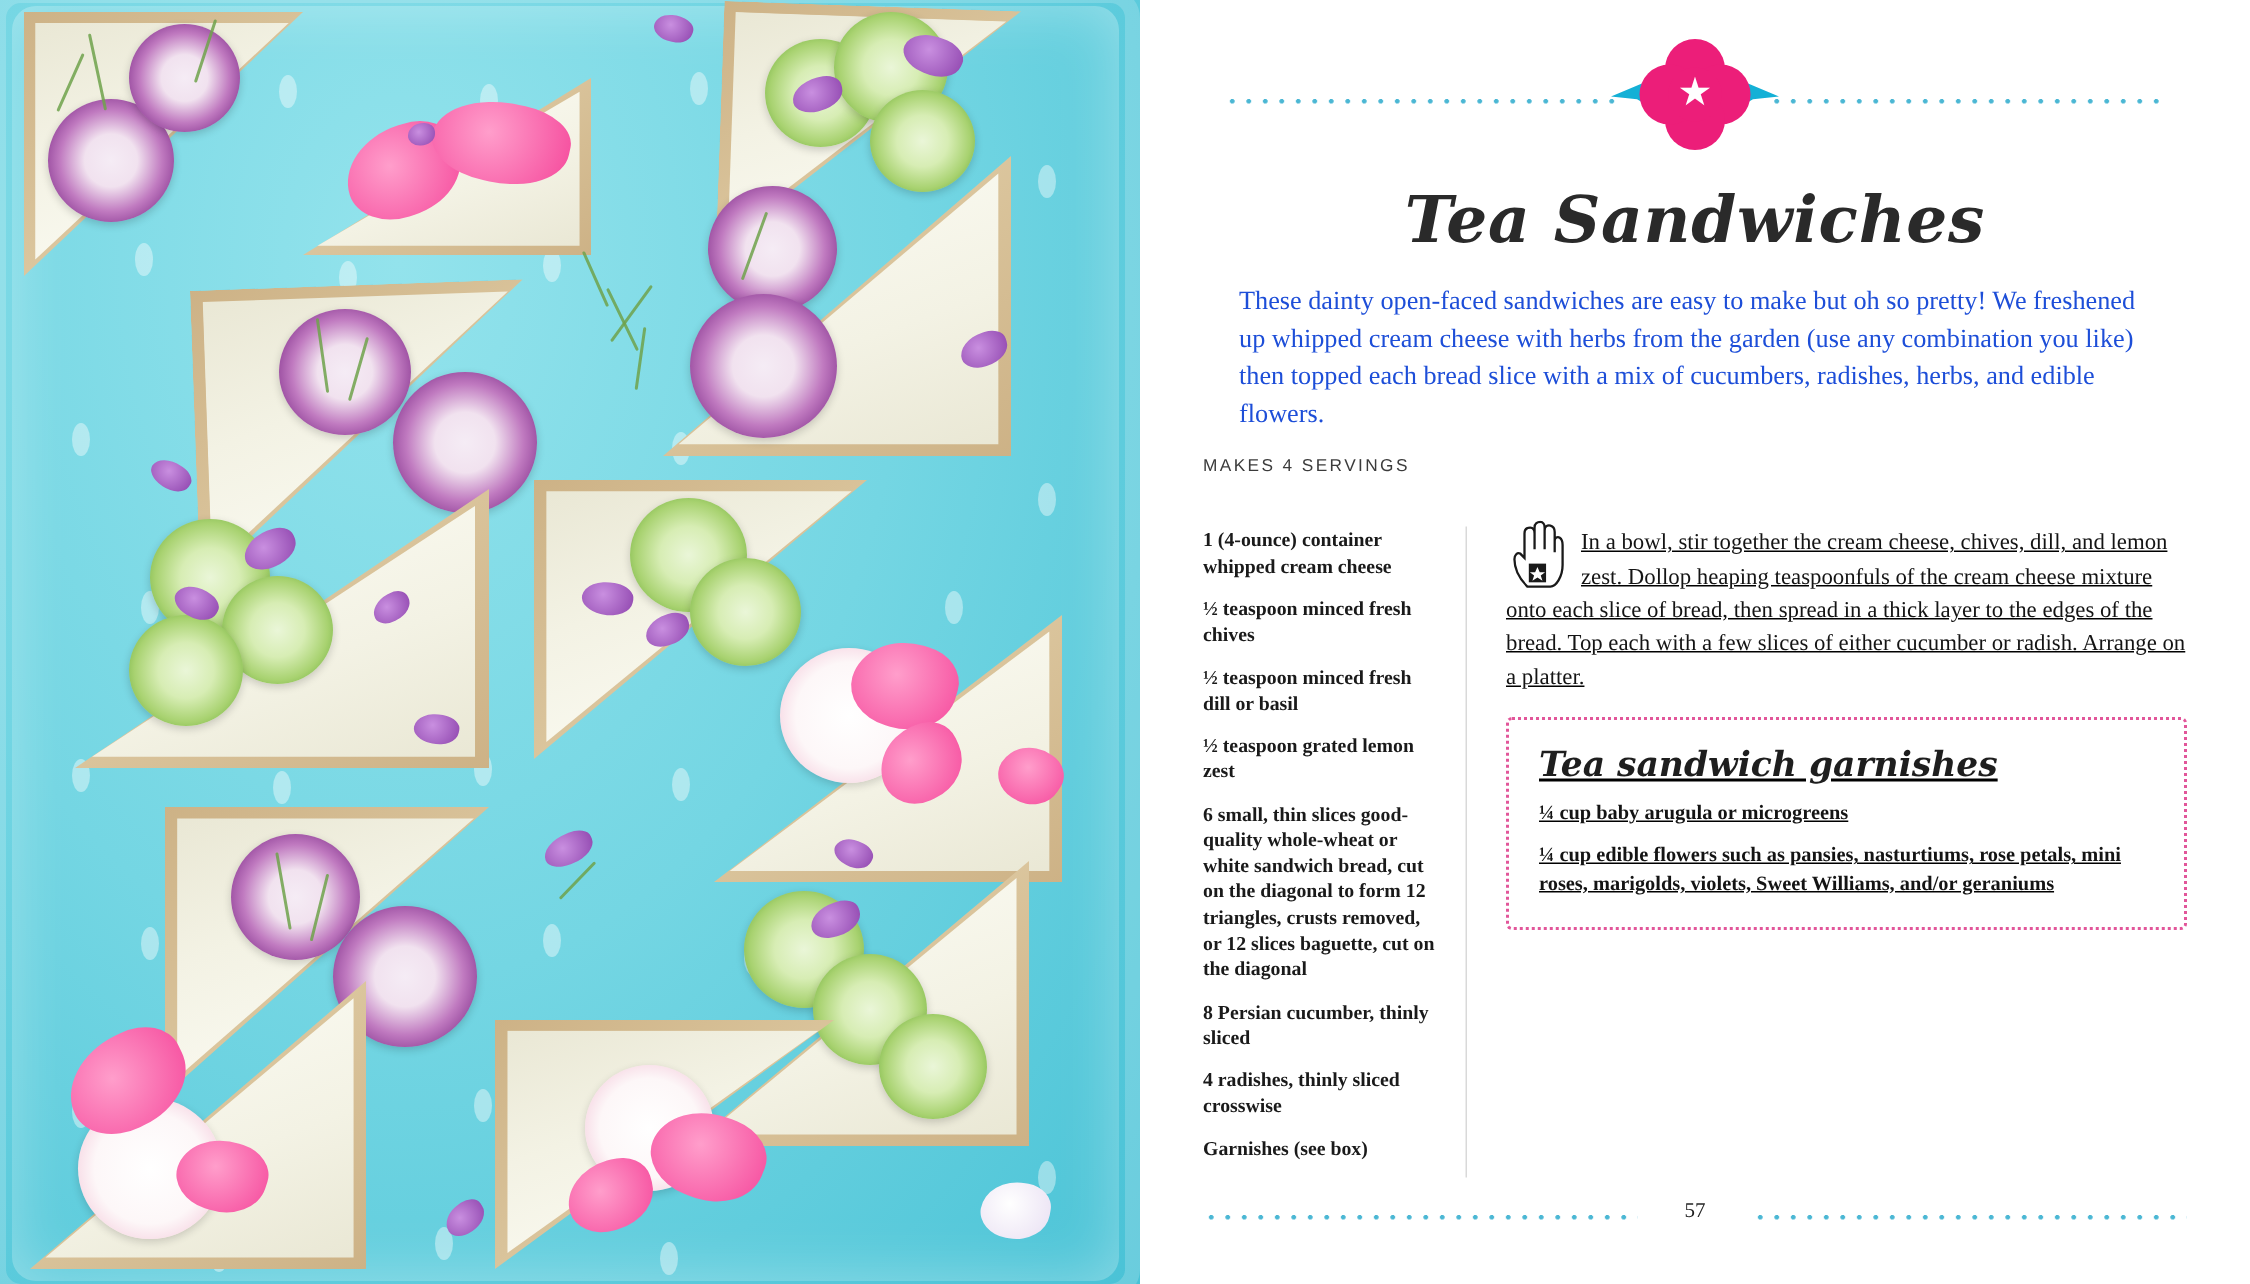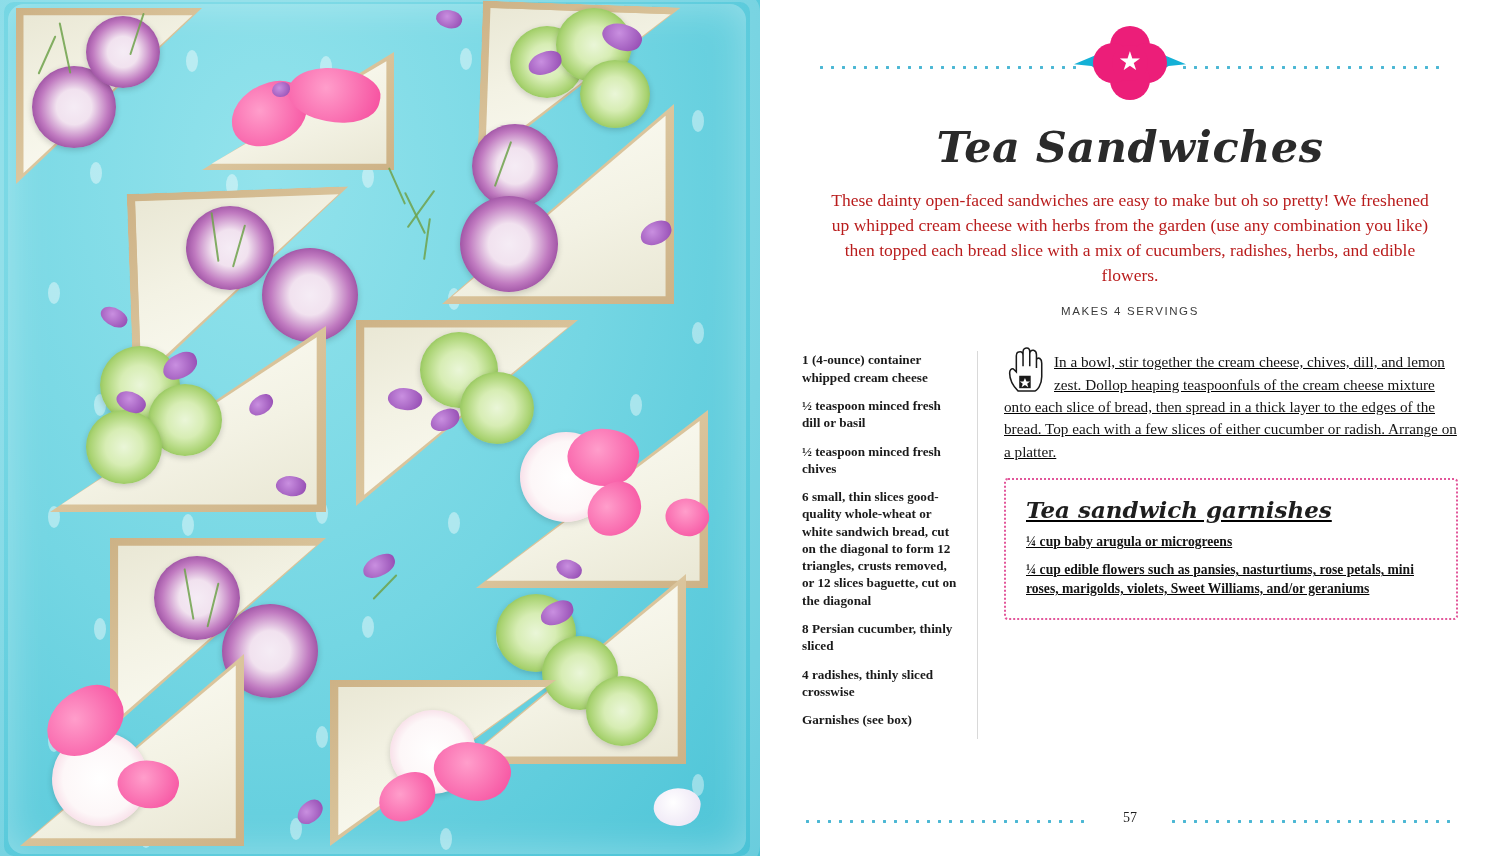--- a/index.html
+++ b/index.html
@@ -197,28 +197,27 @@
     text-align: center;
     font-family: "DejaVu Serif", serif;
     font-style: italic;
     font-weight: bold;
     font-size: 43px;
     color: #2a2a2a;
     letter-spacing: 0.5px;
     margin: 4px 0 16px 0;
   }
   .intro {
-    text-align: center;
+    text-align: left;
     font-size: 17.5px;
     line-height: 1.42;
-    color: #b91c1c;
+    color: #1d4ed8;
     margin: 0 24px;
   }
   .makes {
-    text-align: center;
     margin-top: 18px;
     font-family: "Liberation Sans", sans-serif;
     font-size: 11.5px;
     letter-spacing: 1.6px;
     color: #3b3b3b;
   }
 
   .body-cols {
     display: flex;
     margin-top: 34px;
@@ -286,21 +285,21 @@
     font-size: 13.6px;
     line-height: 1.35;
     margin: 0 0 10px 0;
   }
   .garnish-box .gi:last-child { margin-bottom: 0; }
 
   .folio {
     position: absolute;
     left: 42px;
     right: 42px;
-    bottom: 28px;
+    bottom: 38px;
     height: 14px;
   }
   .folio .rule {
     position: absolute;
     top: 6px;
     height: 3px;
     background-image: radial-gradient(circle, #4bb7d4 1.4px, transparent 1.6px);
     background-size: 11px 3px;
     background-repeat: repeat-x;
   }
@@ -516,22 +515,23 @@
 
     <p class="intro">These dainty open-faced sandwiches are easy to make but oh so pretty! We freshened up whipped cream cheese with herbs from the garden (use any combination you like) then topped each bread slice with a mix of cucumbers, radishes, herbs, and edible flowers.</p>
 
     <div class="makes">MAKES 4 SERVINGS</div>
 
     <div class="body-cols">
 
       <div class="ingredients">
         <ul>
           <li>1 (4-ounce) container whipped cream cheese</li>
+          <li>½ teaspoon minced fresh chives</li>
           <li>½ teaspoon minced fresh dill or basil</li>
-          <li>½ teaspoon minced fresh chives</li>
+          <li>½ teaspoon grated lemon zest</li>
           <li>6 small, thin slices good-quality whole-wheat or white sandwich bread, cut on the diagonal to form 12 triangles, crusts removed, or 12 slices baguette, cut on the diagonal</li>
           <li>8 Persian cucumber, thinly sliced</li>
           <li>4 radishes, thinly sliced crosswise</li>
           <li>Garnishes (see box)</li>
         </ul>
       </div>
 
       <div class="method">
         <svg class="hand-icon" viewBox="0 0 40 48">
           <path d="M14 46 C8 40 5 33 5 27 C5 24 7 22 9 23 L12 26 L12 9 C12 6 14 5 16 5 C18 5 19 7 19 9

